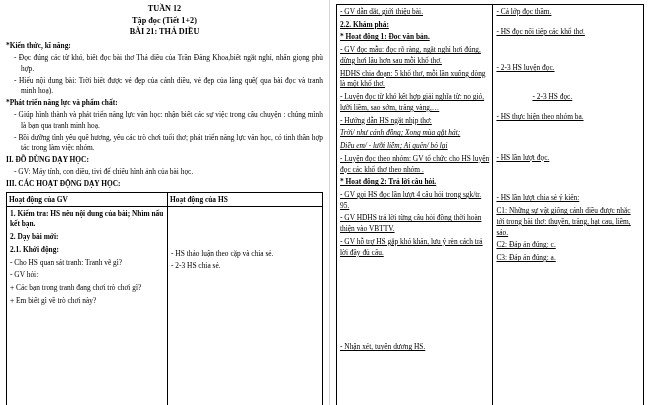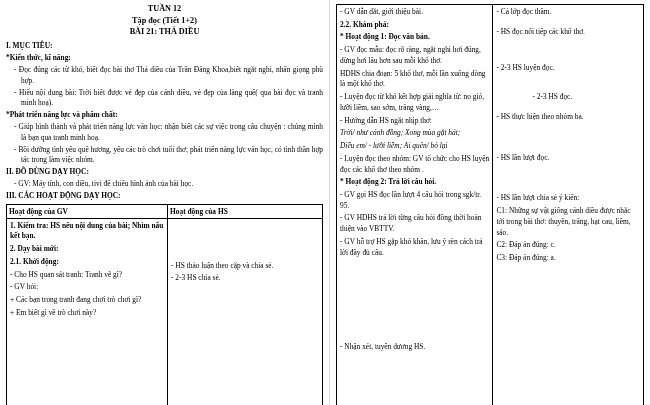--- a/index.html
+++ b/index.html
@@ -26,20 +26,21 @@
     box-sizing: border-box;
     padding: 4px 6px 0 6px;
     overflow: hidden;
   }
   .col-left {
     width: 330px;
     border-right: 1px solid #d8d8d8;
   }
   .col-right {
     width: 320px;
+    text-decoration: underline;
   }
   .center {
     text-align: center;
   }
   .b { font-weight: bold; }
   .i { font-style: italic; }
   .t {
     font-size: 7.4px;
     line-height: 1.42;
     margin: 0 0 1.5px 0;
@@ -92,21 +93,20 @@
 </head>
 <body>
 
 <div class="page">
 
   <div class="col col-left">
     <p class="t-title center b">TUẦN 12</p>
     <p class="t-title center b">Tập đọc (Tiết 1+2)</p>
     <p class="t-title center b">BÀI 21: THẢ DIỀU</p>
     <div class="small-gap"></div>
-    <p class="t b">I. MỤC TIÊU:</p>
     <p class="t b">*Kiến thức, kĩ năng:</p>
     <p class="t hang">- Đọc đúng các từ khó, biết đọc bài thơ Thả diều của Trần Đăng Khoa,biết ngắt nghỉ, nhấn giọng phù hợp.</p>
     <p class="t hang">- Hiểu nội dung bài: Trời biết được vẻ đẹp của cánh diều, vẻ đẹp của làng quê( qua bài đọc và tranh minh hoạ).</p>
     <p class="t b">*Phát triển năng lực và phẩm chất:</p>
     <p class="t hang">- Giúp hình thành và phát triển năng lực văn học: nhận biết các sự việc trong câu chuyện :  chúng mình là bạn qua tranh minh hoạ.</p>
     <p class="t hang">- Bồi dưỡng tình yêu quê hương, yêu các trò chơi tuổi thơ; phát triển năng lực văn học, có tinh thần hợp tác trong làm việc nhóm.</p>
     <p class="t b">II. ĐỒ DÙNG DẠY HỌC:</p>
     <p class="t hang">- GV: Máy tính, con diều, tivi để chiếu hình ảnh của bài học.</p>
     <p class="t b">III. CÁC HOẠT ĐỘNG DẠY HỌC:</p>
 

